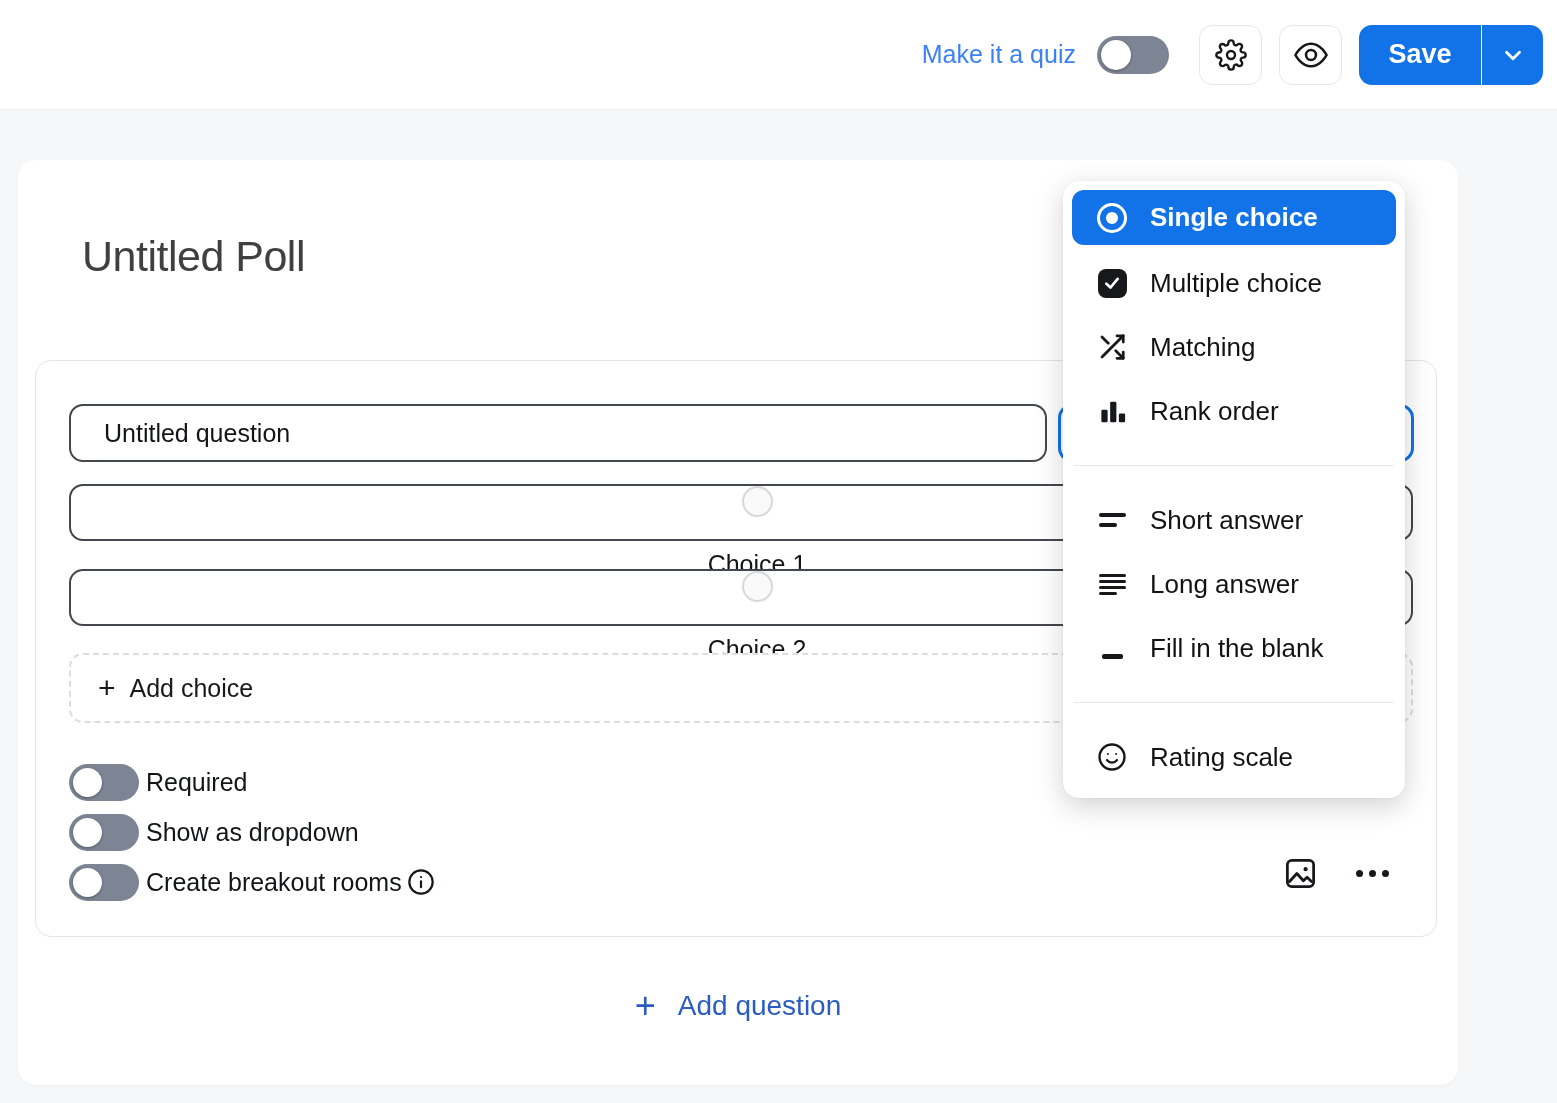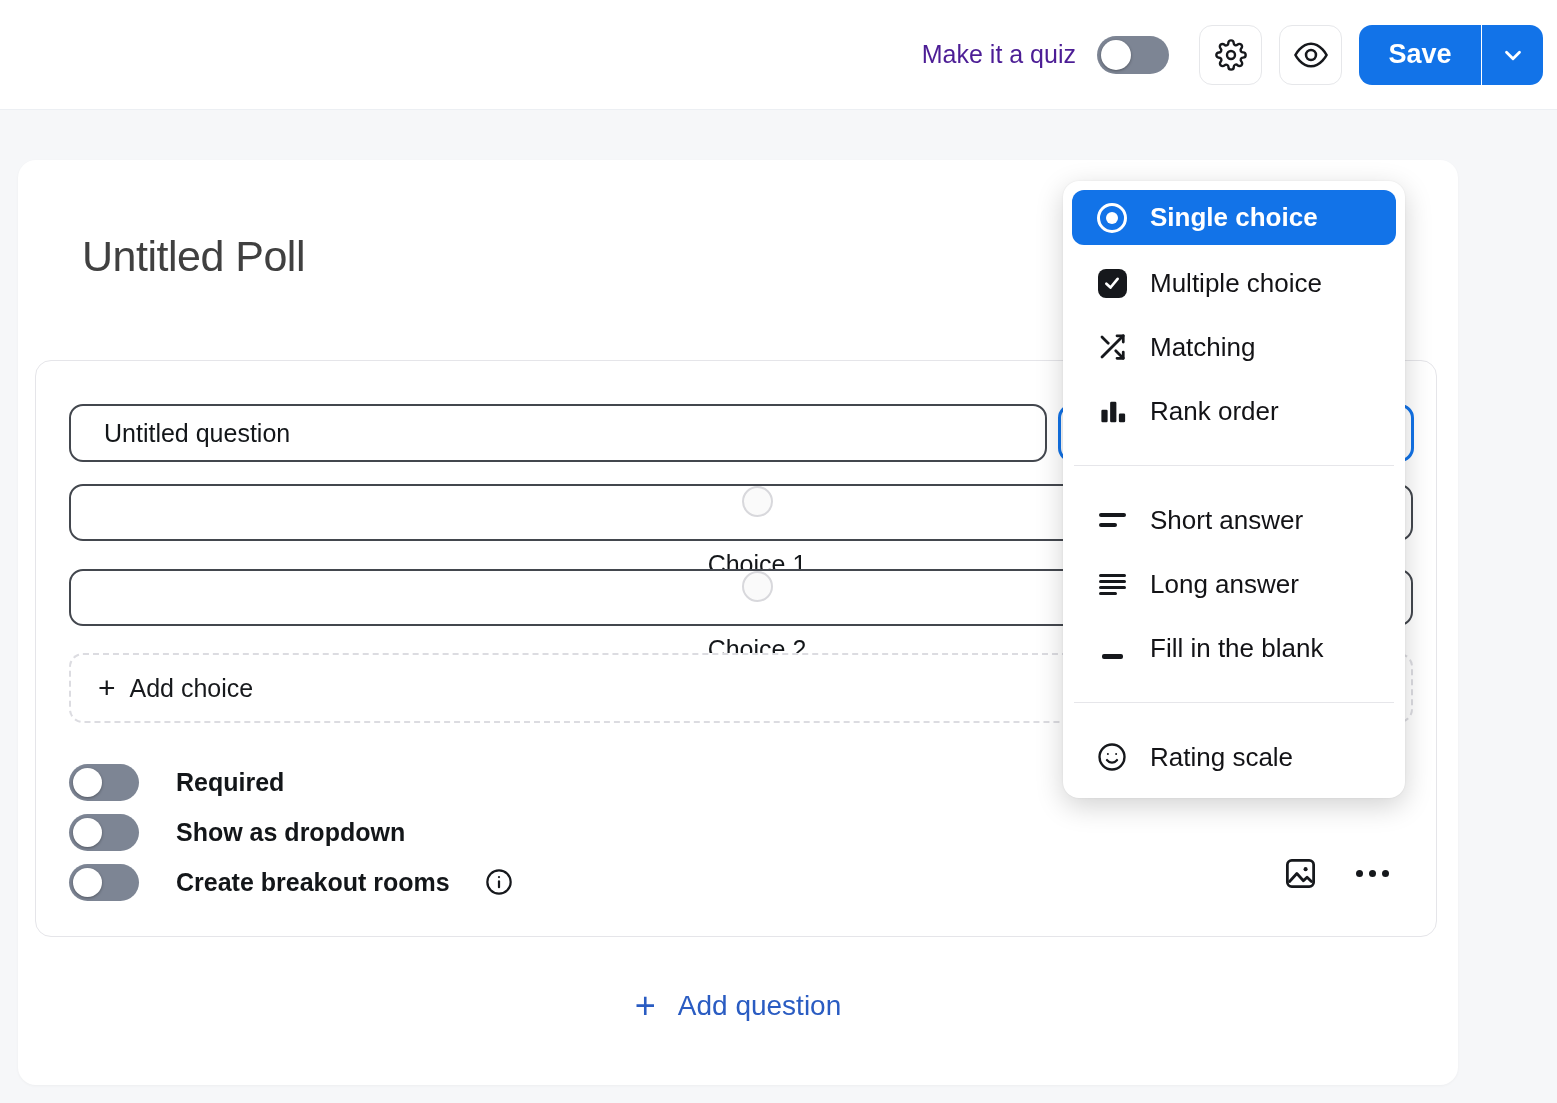--- a/index.html
+++ b/index.html
@@ -12,21 +12,21 @@
     overflow:hidden;
   }
 
   
   .header {
     position:absolute; top:0; left:0; width:1557px; height:110px;
     background:#fff; border-bottom:1px solid #eceff3;
     display:flex; align-items:center; justify-content:flex-end;
     padding-right:14px;
   }
-  .quiz-label { font-size:25px; color:#4c1d95; margin-right:21px; }
+  .quiz-label { font-size:25px; color:#3b82f6; margin-right:21px; }
   .toggle {
     width:72px; height:38px; border-radius:19px; background:#7d8594;
     position:relative; border:none; cursor:pointer; flex:none;
   }
   .toggle .knob {
     position:absolute; left:4px; top:4px; width:30px; height:30px;
     border-radius:50%; background:#fff; box-shadow:0 1px 3px rgba(0,0,0,.35);
   }
   .hdr-toggle { margin-right:30px; }
   .icon-btn {
@@ -89,21 +89,21 @@
   .add-choice {
     position:absolute; left:33px; top:292px; width:1344px; height:70px;
     border:2px dashed #dcdce1; border-radius:14px; background:#fff;
     display:flex; align-items:center; gap:14px; padding-left:27px;
     font-size:25px; color:#17191c; cursor:pointer;
   }
   .add-choice .plus { font-size:30px; font-weight:400; color:#17191c; line-height:1; }
 
   .opt-row {
     position:absolute; left:33px; height:38px;
-    display:flex; align-items:center; gap:37px; font-size:25px;font-weight:bold;
+    display:flex; align-items:center; gap:7px; font-size:25px;
   }
   .opt-1 { top:402px; } .opt-2 { top:452px; } .opt-3 { top:502px; }
   .opt-row .toggle { width:70px; height:37px; }
   .opt-row .toggle .knob { width:29px; height:29px; }
   .info-btn { background:none; border:none; cursor:pointer; display:flex; margin-left:-2px; }
 
   .media-controls {
     position:absolute; right:47px; bottom:45px;
     display:flex; align-items:center; gap:38px;
   }

